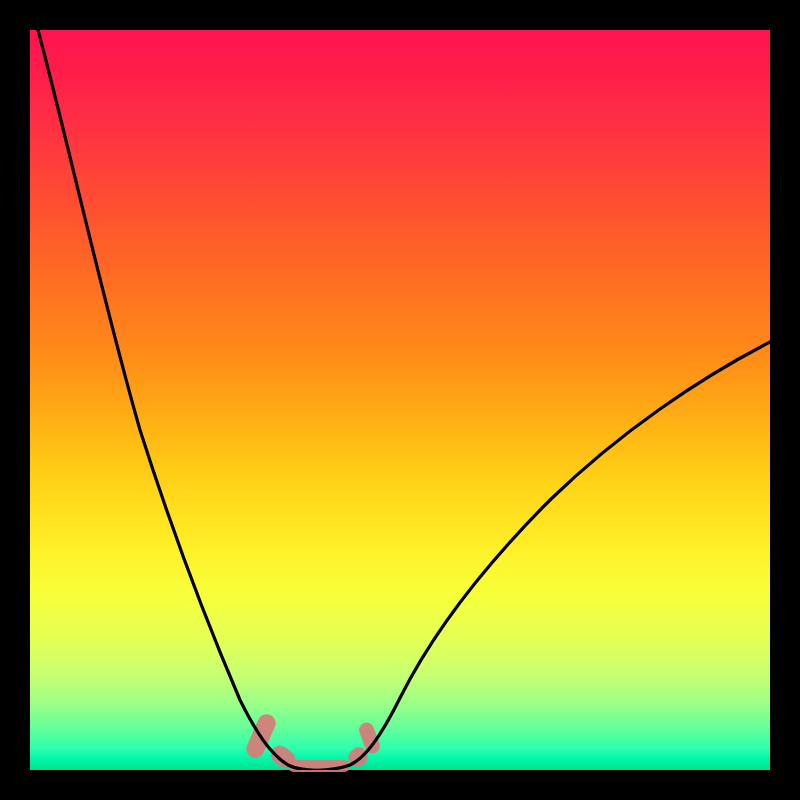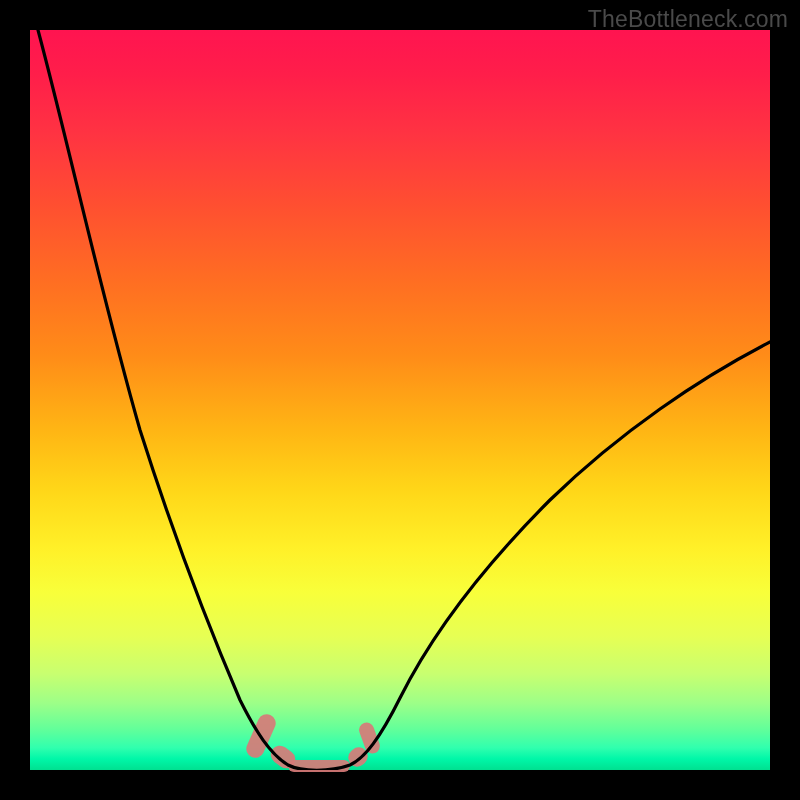--- a/index.html
+++ b/index.html
@@ -62,21 +62,20 @@
     position: absolute;
     border-radius: 14px;
     background: #d77b78;
     opacity: 0.92;
   }
 </style>
 </head>
 <body>
 
 <div class="frame">
-  <div class="attribution">TheBottleneck.com</div>
 
   <div class="plot">
 
     <div class="marker" style="left:222px; top:683px; width:18px; height:46px; transform:rotate(24deg);"></div>
     <div class="marker" style="left:240px; top:718px; width:26px; height:18px; transform:rotate(36deg);"></div>
     <div class="marker" style="left:258px; top:730px; width:62px; height:12px;"></div>
     <div class="marker" style="left:318px; top:718px; width:20px; height:18px; transform:rotate(-42deg);"></div>
     <div class="marker" style="left:332px; top:692px; width:15px; height:32px; transform:rotate(-20deg);"></div>
 
     <svg class="curve" viewBox="0 0 740 740" preserveAspectRatio="none">

